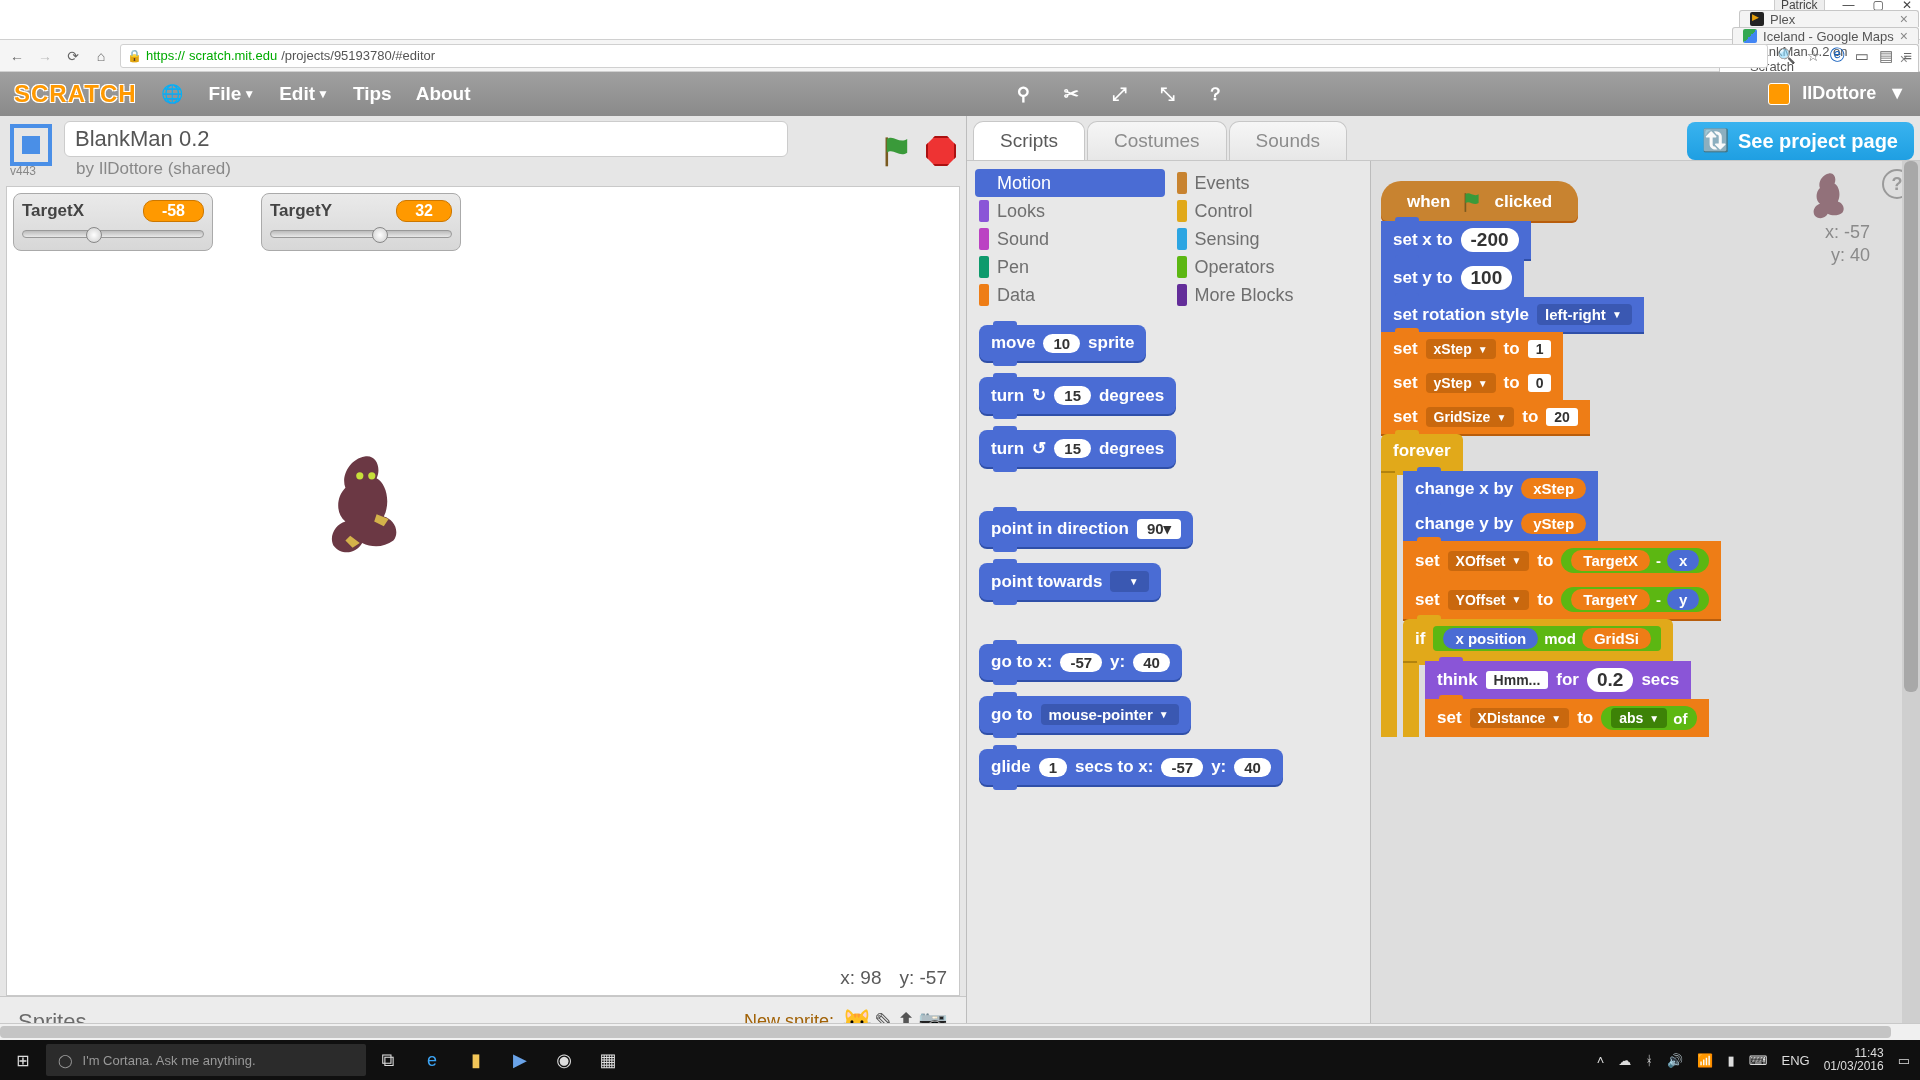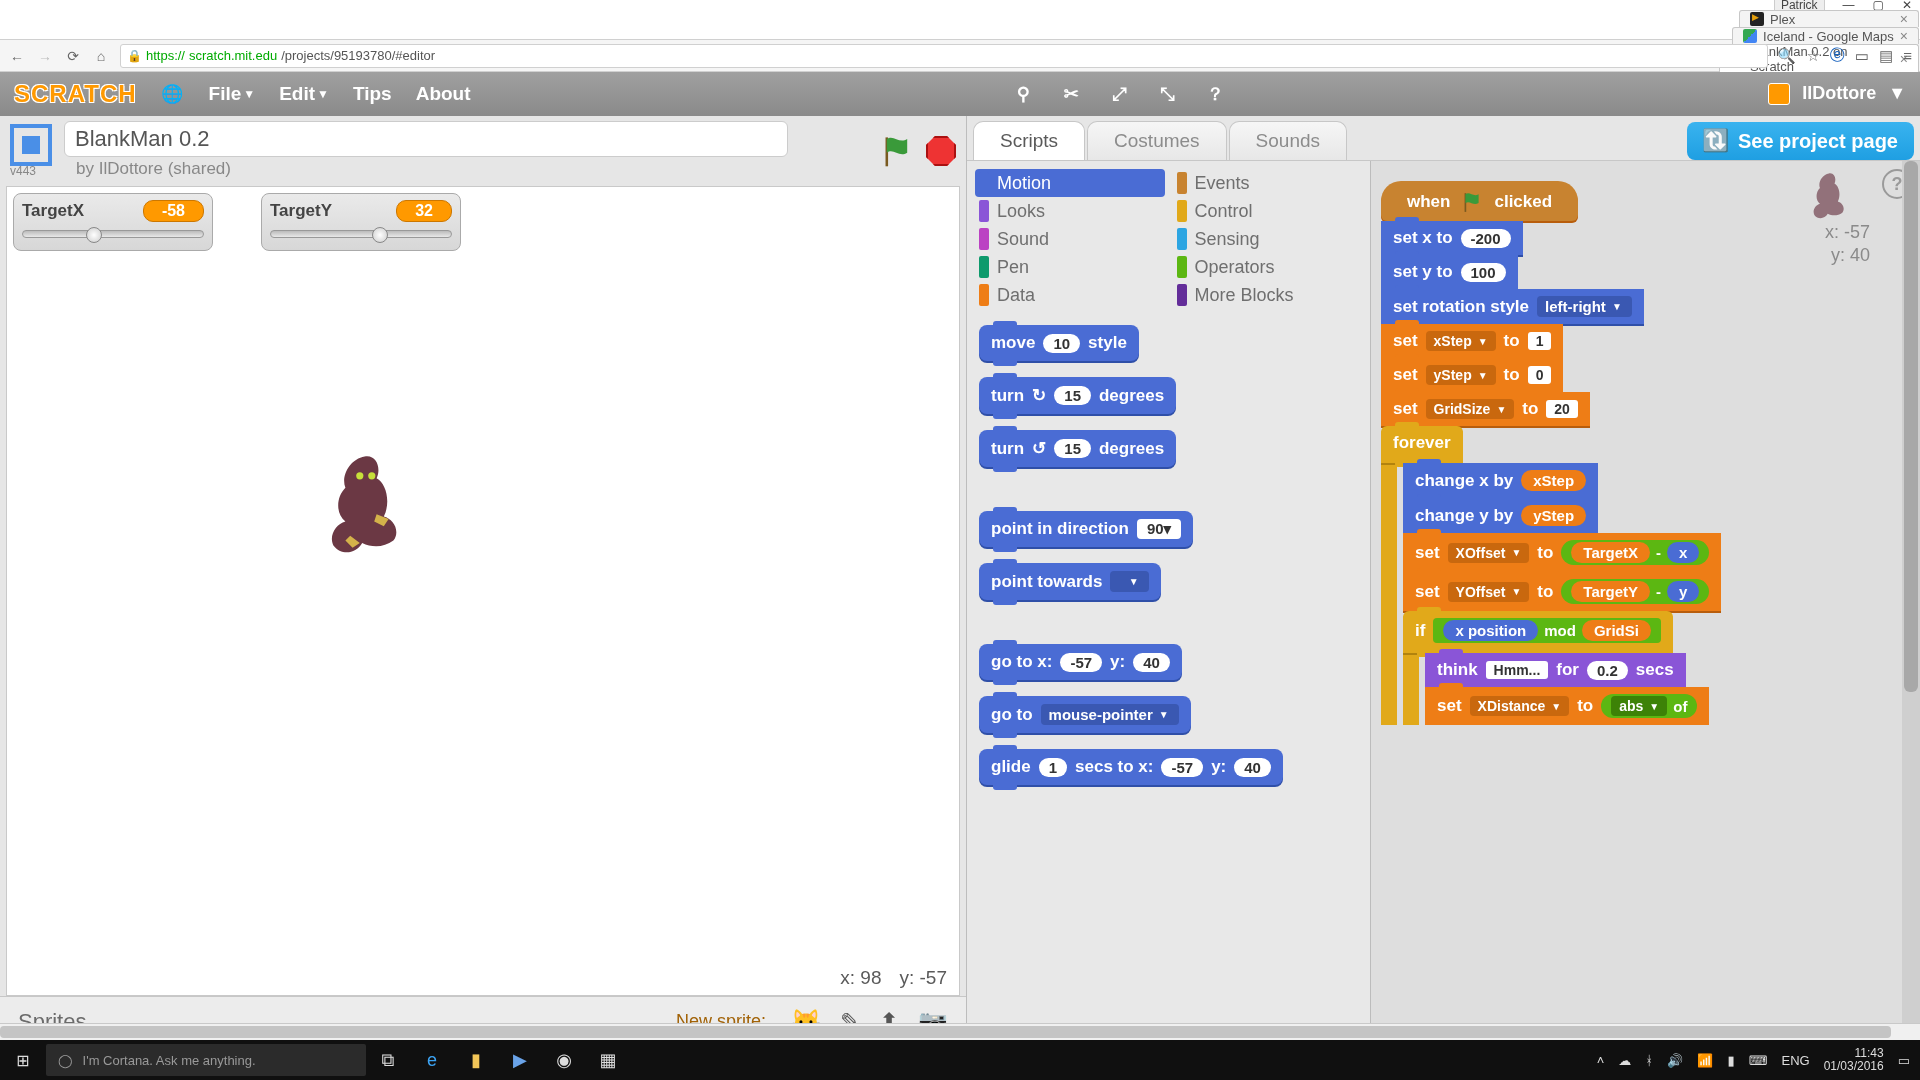--- a/index.html
+++ b/index.html
@@ -59,21 +59,21 @@
 .varmon { position:absolute; background:linear-gradient(#eaeaea,#d7d7d7); border:1px solid #aaa; border-radius:8px; padding:6px 8px 12px; width:200px; }
 .varmon .row { display:flex; align-items:center; gap:10px; }
 .varmon .lbl { font-size:17px; color:#444; font-weight:bold; }
 .varmon .val { background:#f90; color:#fff; border:1px solid #c70; border-radius:10px; padding:1px 18px; font-size:16px; font-weight:bold; margin-left:auto; }
 .varmon .slider { width:100%; height:8px; margin-top:8px; background:linear-gradient(#bbb,#e8e8e8); border:1px solid #999; border-radius:6px; position:relative; }
 .varmon .thumb { position:absolute; top:-4px; width:16px; height:16px; background:radial-gradient(#fff,#ccc); border:1px solid #888; border-radius:50%; }
 .sprite-ghoul { position:absolute; left:300px; top:260px; font-size:80px; color:#6b3844; }
 .stage-coords { position:absolute; right:12px; bottom:6px; font-size:19px; color:#5a5a5a; display:flex; gap:18px; }
 
 
-.spritebar { height:50px; border-top:1px solid #c7c7c7; background:#ececec; display:flex; align-items:center; padding:0 18px; gap:19px; font-size:20px; color:#666; }
+.spritebar { height:50px; border-top:1px solid #c7c7c7; background:#ececec; display:flex; align-items:center; padding:0 18px; gap:2px; font-size:20px; color:#666; }
 .spritebar .lbl2 { margin-left:140px; font-size:18px; color:#a16207; margin-right:6px; }
 .spicon { font-size:24px; color:#555; }
 
 
 .tabrow { height:44px; display:flex; align-items:flex-end; padding:0 6px; gap:2px; background:#e6e6e6; }
 .rtab { padding:8px 26px 8px; font-size:19px; color:#8c8c8c; background:linear-gradient(#f6f6f6,#e7e7e7); border:1px solid #c7c7c7; border-bottom:none; border-radius:10px 10px 0 0; }
 .rtab.active { background:#fff; color:#5a5a5a; }
 .tabrow .gap { flex:1; }
 .seeproj { background:linear-gradient(#39b3ef,#1f9fe2); color:#fff; border:none; border-radius:8px; padding:6px 16px; font-size:20px; font-weight:bold; display:flex; align-items:center; gap:8px; }
 .seeproj .ic { font-size:22px; }
@@ -112,21 +112,21 @@
 .sb::after { content:""; position:absolute; left:14px; bottom:-4px; width:24px; height:5px; background:inherit; border-radius:0 0 3px 3px; }
 .hat { border-radius:20px 20px 6px 6px; padding:10px 26px 8px; }
 .hat::before { display:none; }
 .cwrap { border-radius:6px 6px 0 0; padding-bottom:10px; }
 .ctrl-body { border-left:16px solid #e1a91a; padding-left:6px; display:flex; flex-direction:column; }
 .rpill-o { background:#ee7d16; color:#fff; border-radius:14px; padding:2px 12px; font-weight:bold; font-size:15px; }
 .rpill-b { background:#4a6cd4; color:#fff; border-radius:14px; padding:2px 12px; font-weight:bold; font-size:15px; }
 .rpill-g { background:#5cb712; color:#fff; border-radius:14px; padding:2px 10px; font-weight:bold; font-size:15px; display:inline-flex; align-items:center; gap:6px; }
 .dd-o { background:#c9680e; color:#fff; border-radius:4px; padding:2px 8px; font-size:14px; display:inline-flex; gap:6px; align-items:center; }
 .dd-o::after { content:"▼"; font-size:10px; }
-.wpill { background:#fff; color:#333; border-radius:12px; padding:1px 10px; font-weight:bold; font-size:15px; }
+.wpill { background:#fff; color:#333; border-radius:12px; padding:1px 10px; font-weight:bold; font-size:19px; }
 .wrect { background:#fff; color:#333; border-radius:3px; padding:1px 8px; font-weight:bold; font-size:14px; }
 
 .vscroll { position:absolute; right:0; top:0; bottom:0; width:18px; background:#cfcfcf; }
 .vscroll .th { position:absolute; left:2px; right:2px; top:0; height:60%; background:#a8a8a8; border-radius:6px; }
 .hscroll-global { position:fixed; left:0; right:0; bottom:40px; height:17px; background:#f0f0f0; border-top:1px solid #c9c9c9; }
 .hscroll-global .th { position:absolute; top:2px; bottom:2px; left:0; width:98.5%; background:#c4c4c4; border-radius:4px; }
 
 
 .taskbar { position:fixed; left:0; right:0; bottom:0; height:40px; background:#101010; display:flex; align-items:center; color:#ddd; font-size:13px; }
 .taskbar .start { width:46px; text-align:center; font-size:16px; }
@@ -338,21 +338,21 @@
           <div class="catitem">
               <span class="sw" style="background:#632d99"></span>
               <span>More Blocks</span>
             </div>
         </div>
 
         <div class="blocklist">
           <div class="blk">
             <span>move</span>
               <span class="pill">10</span>
-              <span>style</span>
+              <span>sprite</span>
           </div>
           <div class="blk">
             <span>turn</span>
               <span>↻</span>
               <span class="pill">15</span>
               <span>degrees</span>
           </div>
           <div class="blk">
             <span>turn</span>
               <span>↺</span>

